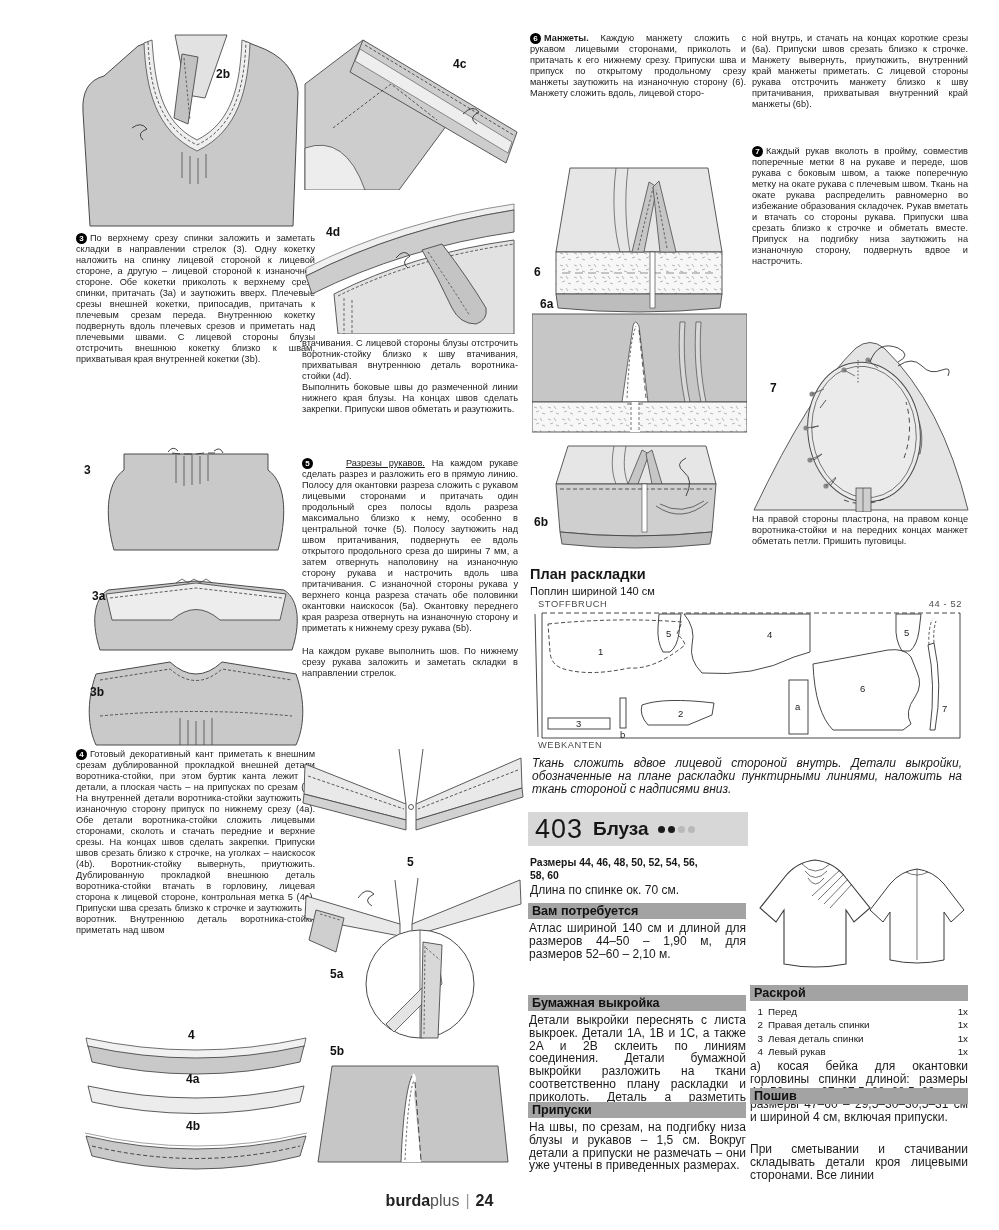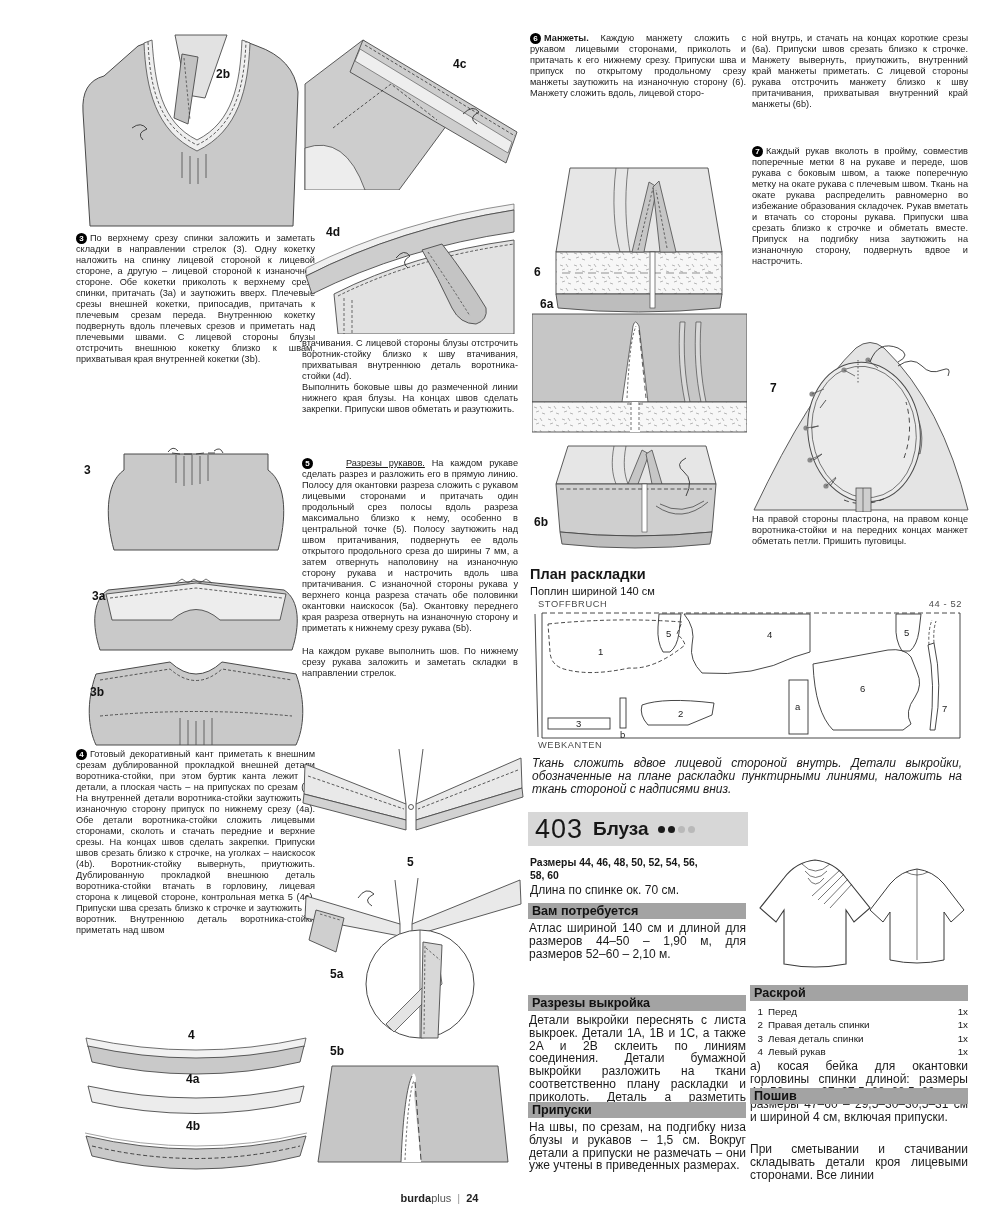--- a/index.html
+++ b/index.html
@@ -22,21 +22,21 @@
   .m-num{font-size:27px;font-weight:normal;letter-spacing:1px;}
   .m-name{font-size:19px;font-weight:bold;margin-left:10px;}
   .dots{margin-left:9px;display:flex;gap:3px;align-items:center;}
   .dot{width:7px;height:7px;border-radius:50%;background:#b9b9b9;display:inline-block;}
   .dot.filled{background:#1a1a1a;}
   .szline{font-size:10.4px;font-weight:bold;line-height:13px;}
   .cutrow{display:flex;font-size:9.8px;line-height:13.4px;}
   .cutnum{width:13px;text-align:right;margin-right:5px;flex:none;}
   .cutname{flex:1;}
   .cutqty{width:18px;text-align:right;flex:none;}
-  .footer{width:879px;text-align:center;font-size:11px;color:#222;}
+  .footer{width:879px;text-align:center;font-size:16px;color:#222;}
   .footer .light{font-weight:normal;color:#555;}
   .footer .sep{color:#999;margin:0 6px;font-weight:normal;}
   svg text.dl{font-weight:bold;font-size:12px;fill:#111;font-family:"Liberation Sans",sans-serif;}
   svg text.pl{font-size:9.5px;fill:#222;font-family:"Liberation Sans",sans-serif;}
 </style>
 </head>
 <body>
 
 <div id="page">
 
@@ -314,21 +314,21 @@
       </span>
   </div>
 
   <div class="abs szline" style="left:530px;top:856px;width:217px">Размеры 44, 46, 48, 50, 52, 54, 56,</div>
   <div class="abs szline" style="left:530px;top:869px;width:217px">58, 60</div>
   <div class="abs info noj" style="left:530px;top:884px;width:217px">Длина по спинке ок. 70 см.</div>
 
   <div class="abs bar" style="left:528px;top:903px;width:210px">Вам потребуется</div>
   <div class="abs info" style="left:529px;top:922px;width:217px">Атлас шириной 140 см и длиной для размеров 44–50 – 1,90 м, для размеров 52–60 – 2,10 м.</div>
 
-  <div class="abs bar" style="left:528px;top:995px;width:210px">Разрезы выкройка</div>
+  <div class="abs bar" style="left:528px;top:995px;width:210px">Бумажная выкройка</div>
   <div class="abs info" style="left:529px;top:1014px;width:217px">Детали выкройки переснять с листа выкроек. Детали 1A, 1B и 1C, а также 2A и 2B склеить по линиям соединения. Детали бумажной выкройки разложить на ткани соответственно плану раскладки и приколоть. Деталь a разметить непосредственно на ткани.</div>
 
   <div class="abs bar" style="left:528px;top:1102px;width:210px">Припуски</div>
   <div class="abs info" style="left:529px;top:1121px;width:217px">На швы, по срезам, на подгибку низа блузы и рукавов – 1,5 см. Вокруг детали a припуски не размечать – они уже учтены в приведенных размерах.</div>
 
   <svg class="abs" style="left:748px;top:852px" width="224" height="124" viewBox="0 0 224 124">
     <path d="M142,32 Q153,19 169,17 Q185,19 196,32 L216,58 L203,70 L196,60 L196,108 Q169,114 142,108 L142,60 L135,70 L122,58 Z" fill="#fff" stroke="#3b3b3b" stroke-width="1"></path>
     <path d="M169,17 V108" stroke="#3b3b3b" stroke-width=".7"></path>
     <path d="M158,20 Q169,26 180,20" stroke="#3b3b3b" stroke-width=".7" fill="none"></path>
     <path d="M36,26 Q48,10 67,8 Q86,10 98,26 L122,56 L106,70 L98,58 L98,112 Q67,118 36,112 L36,58 L28,70 L12,56 Z" fill="#fff" stroke="#3b3b3b" stroke-width="1.1"></path>

